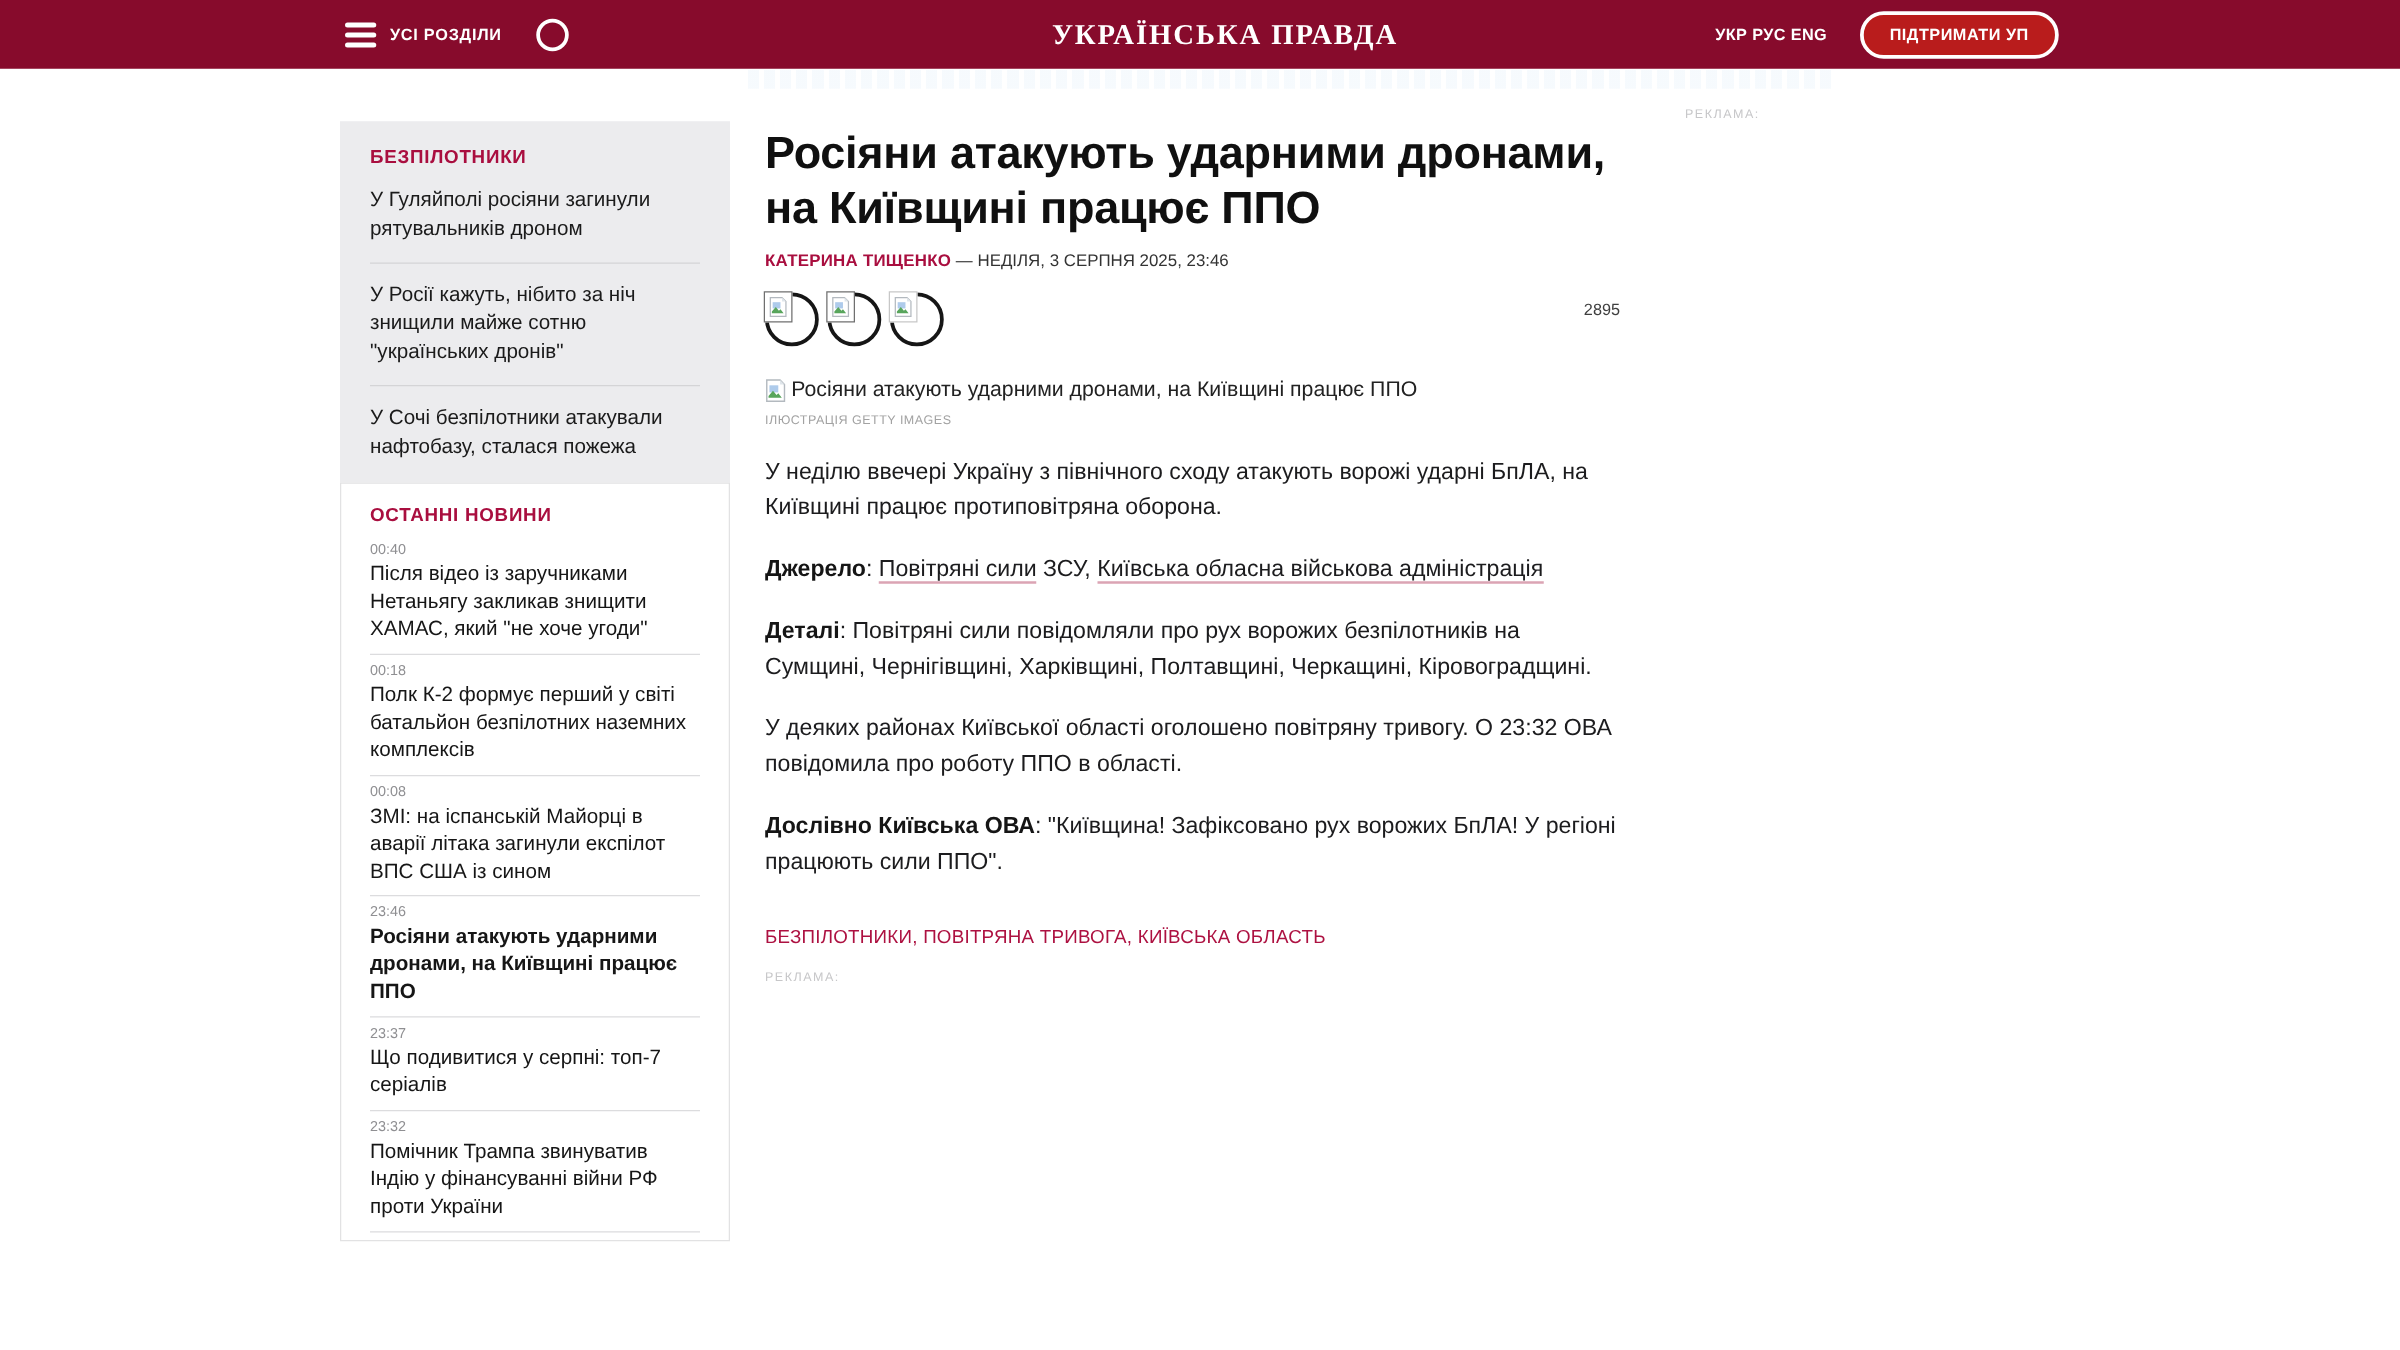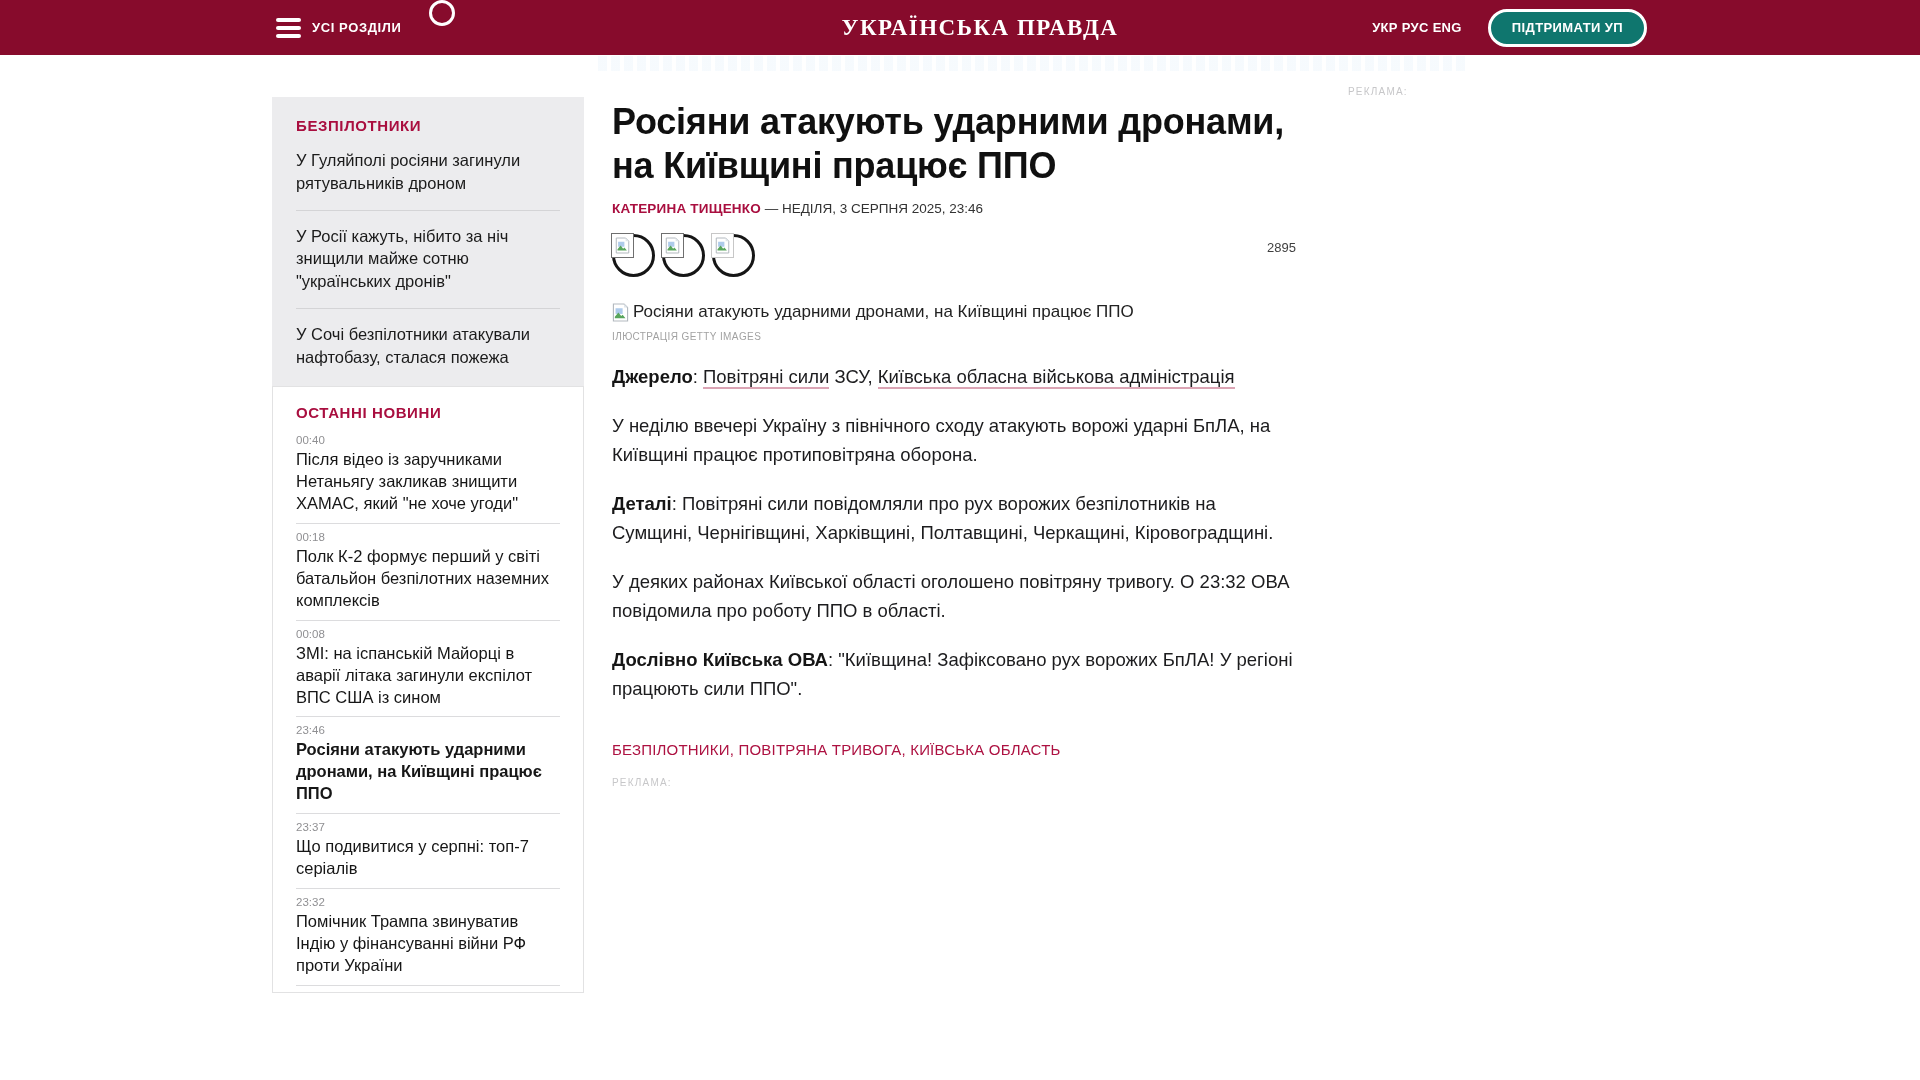--- a/index.html
+++ b/index.html
@@ -1,32 +1,32 @@
 <!DOCTYPE html>
 <html><head>
 <meta charset="utf-8">
 <style>
   html,body{margin:0;padding:0;background:#fff;}
   body{width:1920px;height:1080px;overflow:hidden;position:relative;
        font-family:"Liberation Sans",sans-serif;color:#1d1d1f;}
 
   
   .header{position:absolute;left:0;top:0;width:1920px;height:55px;background:#870b2c;}
-  .h-left{position:absolute;left:276px;top:0;height:55px;display:flex;gap:12px;}
+  .h-left{position:absolute;left:276px;top:0;height:55px;display:flex;align-items:center;gap:12px;}
   .menu-btn{display:flex;align-items:center;gap:11px;background:none;border:none;padding:0;cursor:pointer;}
   .bars{display:flex;flex-direction:column;gap:4px;width:25px;}
   .bars i{display:block;height:4px;background:#fff;border-radius:2px;}
   .menu-label{color:#fff;font-size:13px;font-weight:700;letter-spacing:.6px;}
   .h-circle{width:20px;height:20px;border:3px solid #fff;border-radius:50%;margin-left:16px;display:inline-block;cursor:pointer;}
   .logo{position:absolute;left:0;right:0;top:0;height:55px;display:flex;align-items:center;justify-content:center;
         color:#fff;font-family:"Liberation Serif","DejaVu Serif",serif;font-weight:700;font-size:23px;letter-spacing:1.5px;cursor:pointer;padding-left:40px;}
   .h-right{position:absolute;right:273px;top:0;height:55px;display:flex;align-items:center;}
   .langs{display:flex;gap:4px;margin-right:26px;}
   .lang{color:#fff;font-size:13px;font-weight:700;text-decoration:none;letter-spacing:.3px;cursor:pointer;}
-  .support-btn{background:#0f766e;color:#fff;border:3px solid #fff;border-radius:20px;height:38px;padding:0 21px;
+  .support-btn{background:#b91c1c;color:#fff;border:3px solid #fff;border-radius:20px;height:38px;padding:0 21px;
         font-size:13px;font-weight:700;letter-spacing:.4px;font-family:inherit;cursor:pointer;}
 
   
   .ad-label{font-size:10px;color:#c7c7c9;letter-spacing:1.2px;}
   .ad-top{position:absolute;left:1348px;top:86px;}
   .ad-strip{position:absolute;left:598px;top:56px;width:870px;height:15px;
         background:repeating-linear-gradient(90deg,#f4f9fd 0 9px,#ffffff 9px 13px);opacity:.8;}
 
   
   .topic-block{position:absolute;left:272px;top:97px;width:312px;background:#ececee;
@@ -196,23 +196,23 @@
           <path d="M2 1h15l5 5v19H2z" fill="#fff" stroke="#b3b9bf" stroke-width="1.6"></path>
           <path d="M17 1v5h5z" fill="#dfe5ea"></path>
           <rect x="5" y="7" width="10" height="8" fill="#aecbeb"></rect>
           <path d="M4 19l5-6 4 5 2-2 4 5H4z" fill="#58a55c"></path>
         </svg>
       <span class="alt-text">Росіяни атакують ударними дронами, на Київщині працює ППО</span>
     </div>
     <figcaption>ІЛЮСТРАЦІЯ GETTY IMAGES</figcaption>
   </figure>
 
+  <p class="body-p"><span>У неділю ввечері Україну з північного сходу атакують ворожі ударні БпЛА, на Київщині працює протиповітряна оборона.</span></p>
+
   <p class="body-p"><b>Джерело</b><span>: </span><a class="t-link">Повітряні сили</a><span> ЗСУ, </span><a class="t-link">Київська обласна військова адміністрація</a></p>
-
-  <p class="body-p"><span>У неділю ввечері Україну з північного сходу атакують ворожі ударні БпЛА, на Київщині працює протиповітряна оборона.</span></p>
 
   <p class="body-p"><b>Деталі</b><span>: Повітряні сили повідомляли про рух ворожих безпілотників на Сумщині, Чернігівщині, Харківщині, Полтавщині, Черкащині, Кіровоградщині.</span></p>
 
   <p class="body-p"><span>У деяких районах Київської області оголошено повітряну тривогу. О 23:32 ОВА повідомила про роботу ППО в області.</span></p>
 
   <p class="body-p"><b>Дослівно Київська ОВА</b><span>: "Київщина! Зафіксовано рух ворожих БпЛА! У регіоні працюють сили ППО".</span></p>
 
   <div class="tags">
     
   <a class="tag"><span>БЕЗПІЛОТНИКИ</span></a><a class="tag"><span>ПОВІТРЯНА ТРИВОГА</span></a><a class="tag"><span>КИЇВСЬКА ОБЛАСТЬ</span></a></div>

